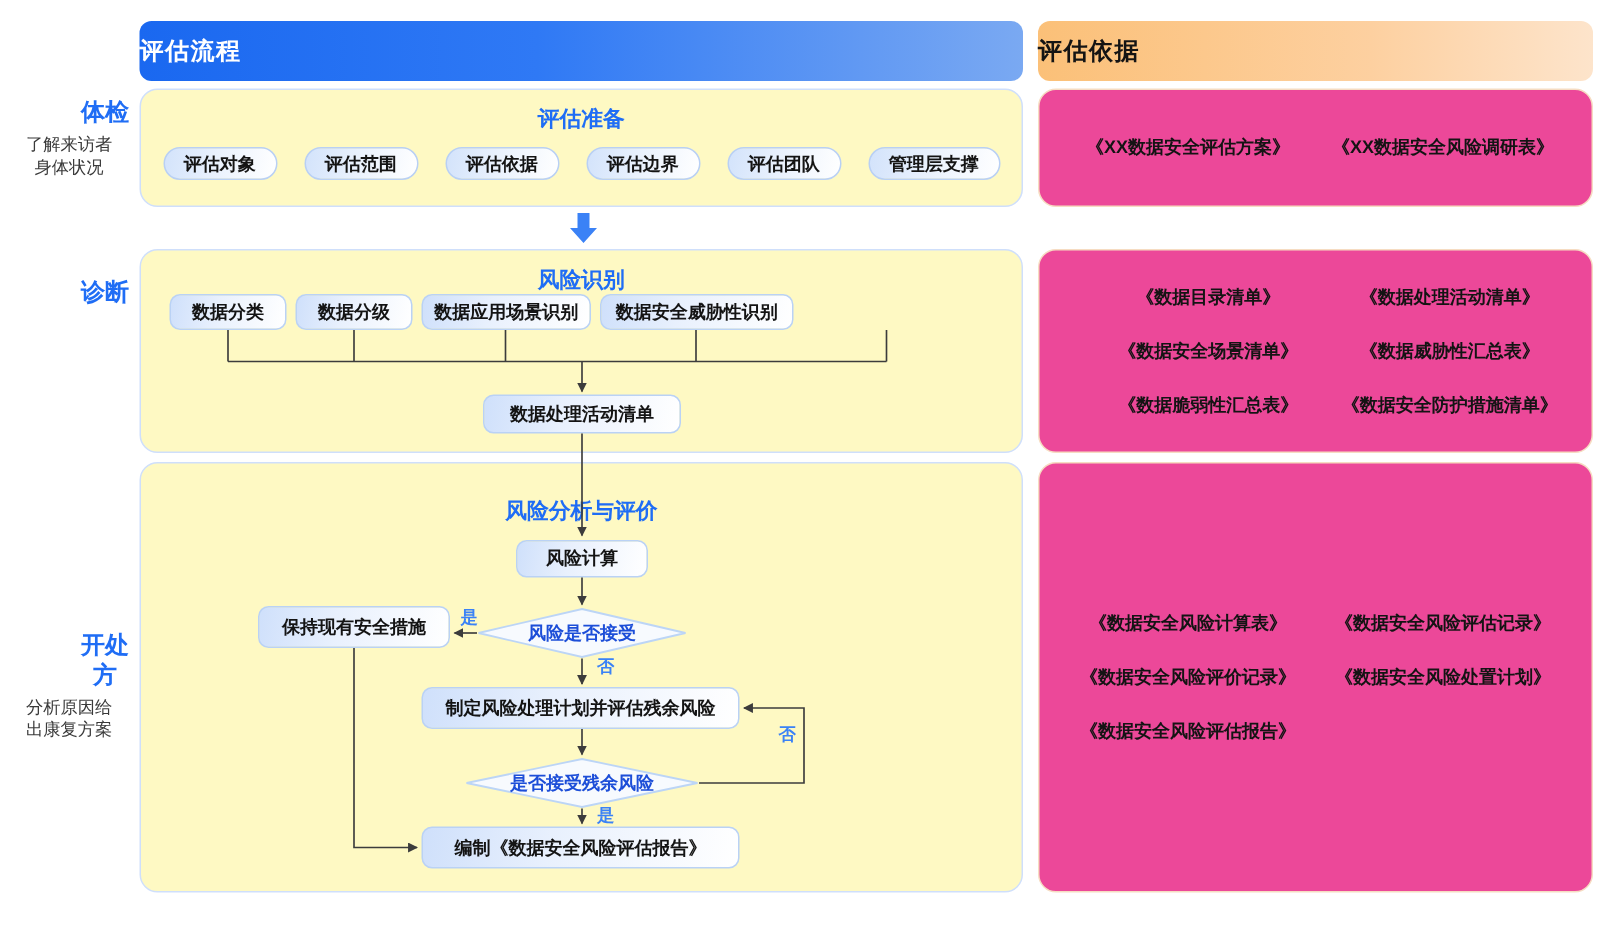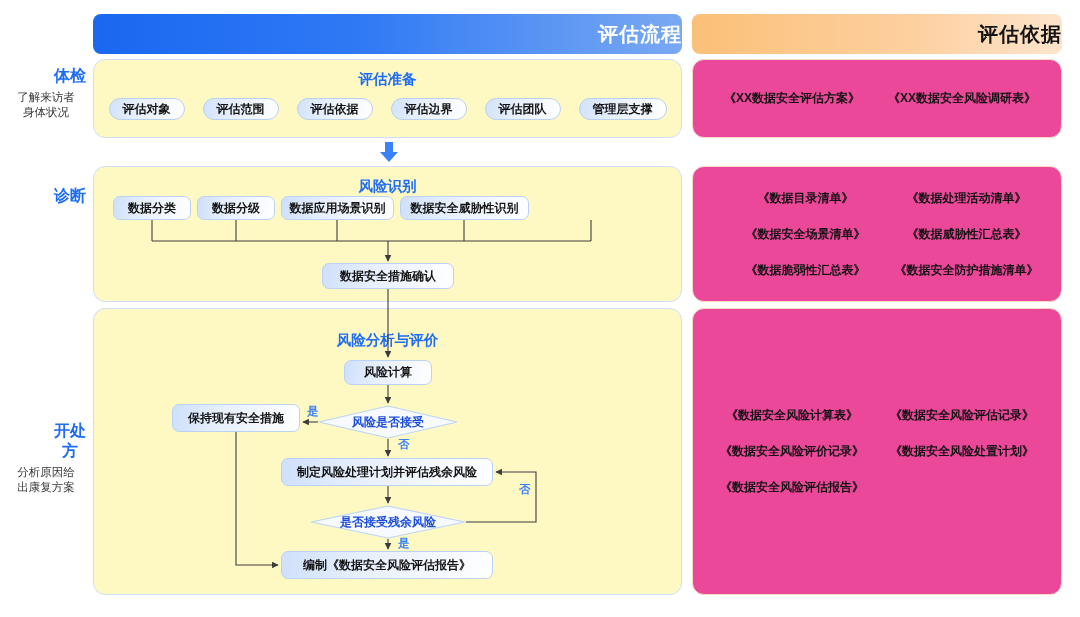--- a/index.html
+++ b/index.html
@@ -12,22 +12,22 @@
     position: relative;
     font-family: "Liberation Sans", "DejaVu Sans", sans-serif;
     overflow: hidden;
   }
   #canvas { position: absolute; inset: 0; }
 
   
   .col-header {
     position: absolute;
     border-radius: 8px;
-    display: flex; align-items: center; justify-content: flex-end;
-    font-size: 20px; font-weight: 700;
+    display: flex; align-items: center; justify-content: flex-start;
+    font-size: 16px; font-weight: 700;
     letter-spacing: 1px;
   }
   .col-header.flow {
     left: 93px; top: 14px; width: 589px; height: 40px;
     background: linear-gradient(90deg, #1a68f0 0%, #2f79f5 45%, #7aa9f2 100%);
     color: #ffffff;
   }
   .col-header.output {
     left: 692px; top: 14px; width: 370px; height: 40px;
     background: linear-gradient(90deg, #fbc078 0%, #fdd0a0 60%, #fde4cb 100%);
@@ -190,21 +190,21 @@
     </svg>
   </div>
 
   <div class="panel p2">
     <div class="panel-title" style="top:10px;">风险识别</div>
   </div>
   <div class="node" style="left:113px; top:196px; width:78px; height:24px;">数据分类</div>
   <div class="node" style="left:197px; top:196px; width:78px; height:24px;">数据分级</div>
   <div class="node" style="left:281px; top:196px; width:113px; height:24px;">数据应用场景识别</div>
   <div class="node" style="left:400px; top:196px; width:129px; height:24px;">数据安全威胁性识别</div>
-  <div class="node" style="left:322px; top:263px; width:132px; height:26px;">数据安全措施确认</div>
+  <div class="node" style="left:322px; top:263px; width:132px; height:26px;">数据处理活动清单</div>
 
   <div class="panel p3">
     <div class="panel-title" style="top:22px;" style2="">风险分析与评价</div>
   </div>
 
   <div class="node" style="left:344px; top:360px; width:88px; height:25px;">风险计算</div>
 
   <div class="diamond" style="left:318px; top:405px; width:140px; height:34px;">
     <svg class="dshape" viewBox="0 0 140 34" preserveAspectRatio="none" aria-hidden="true">
       <polygon points="70,1 139,17 70,33 1,17" fill="#f7fafe" stroke="#bcd5f6" stroke-width="1.2"></polygon>

